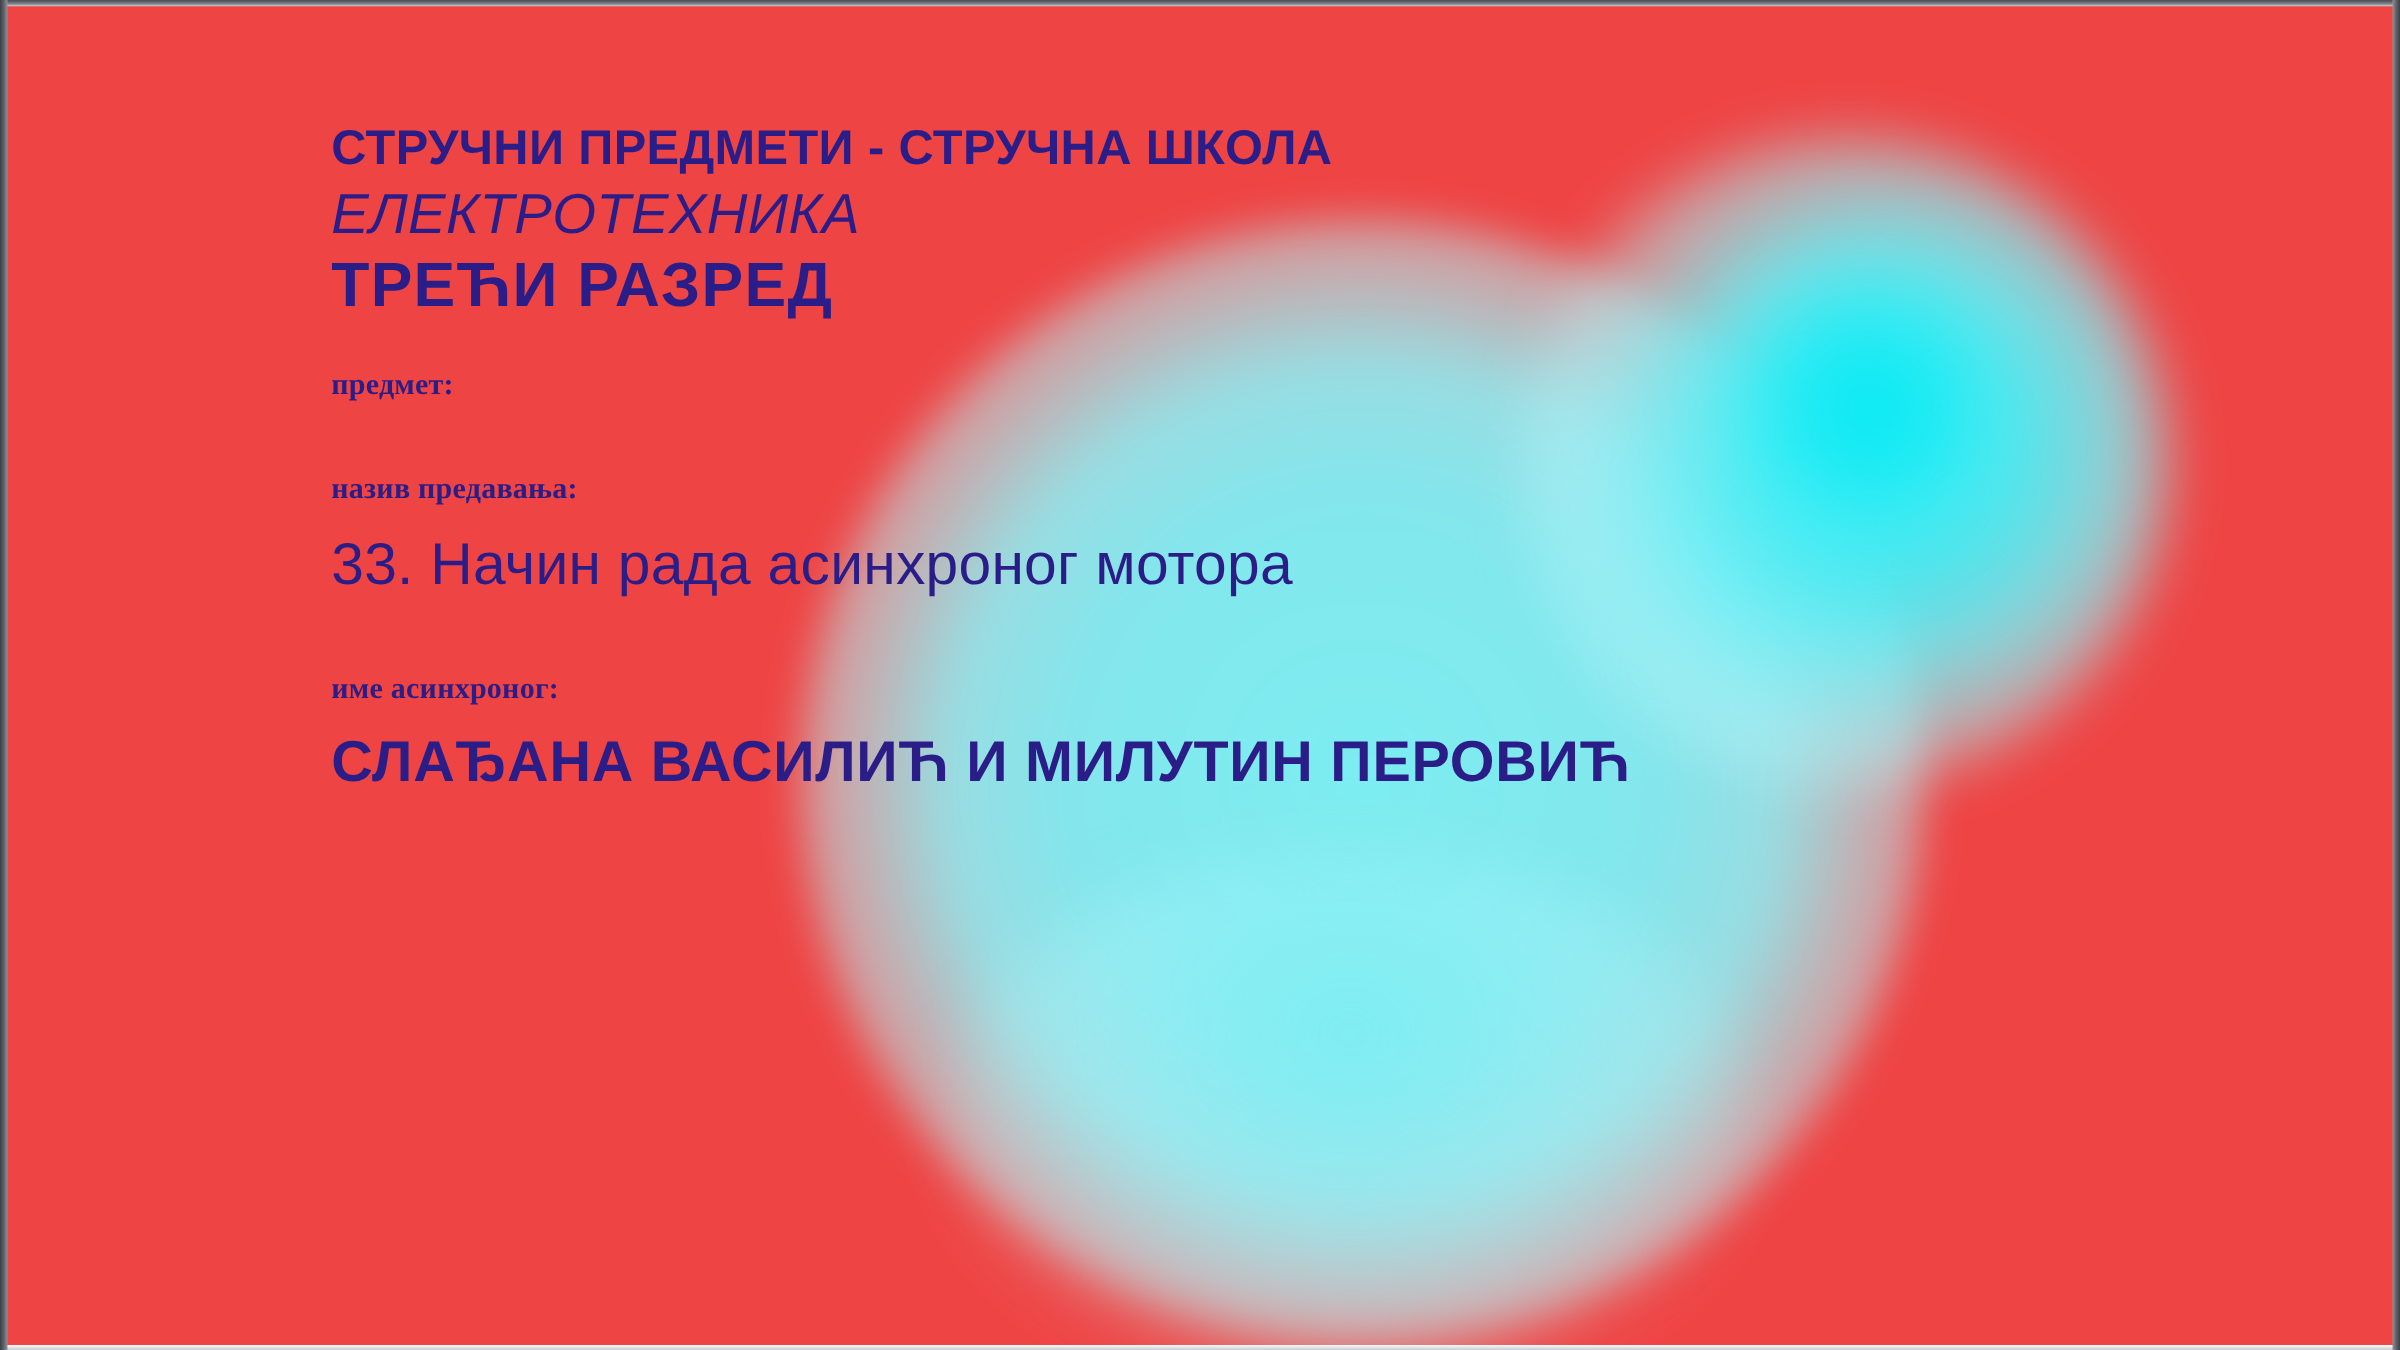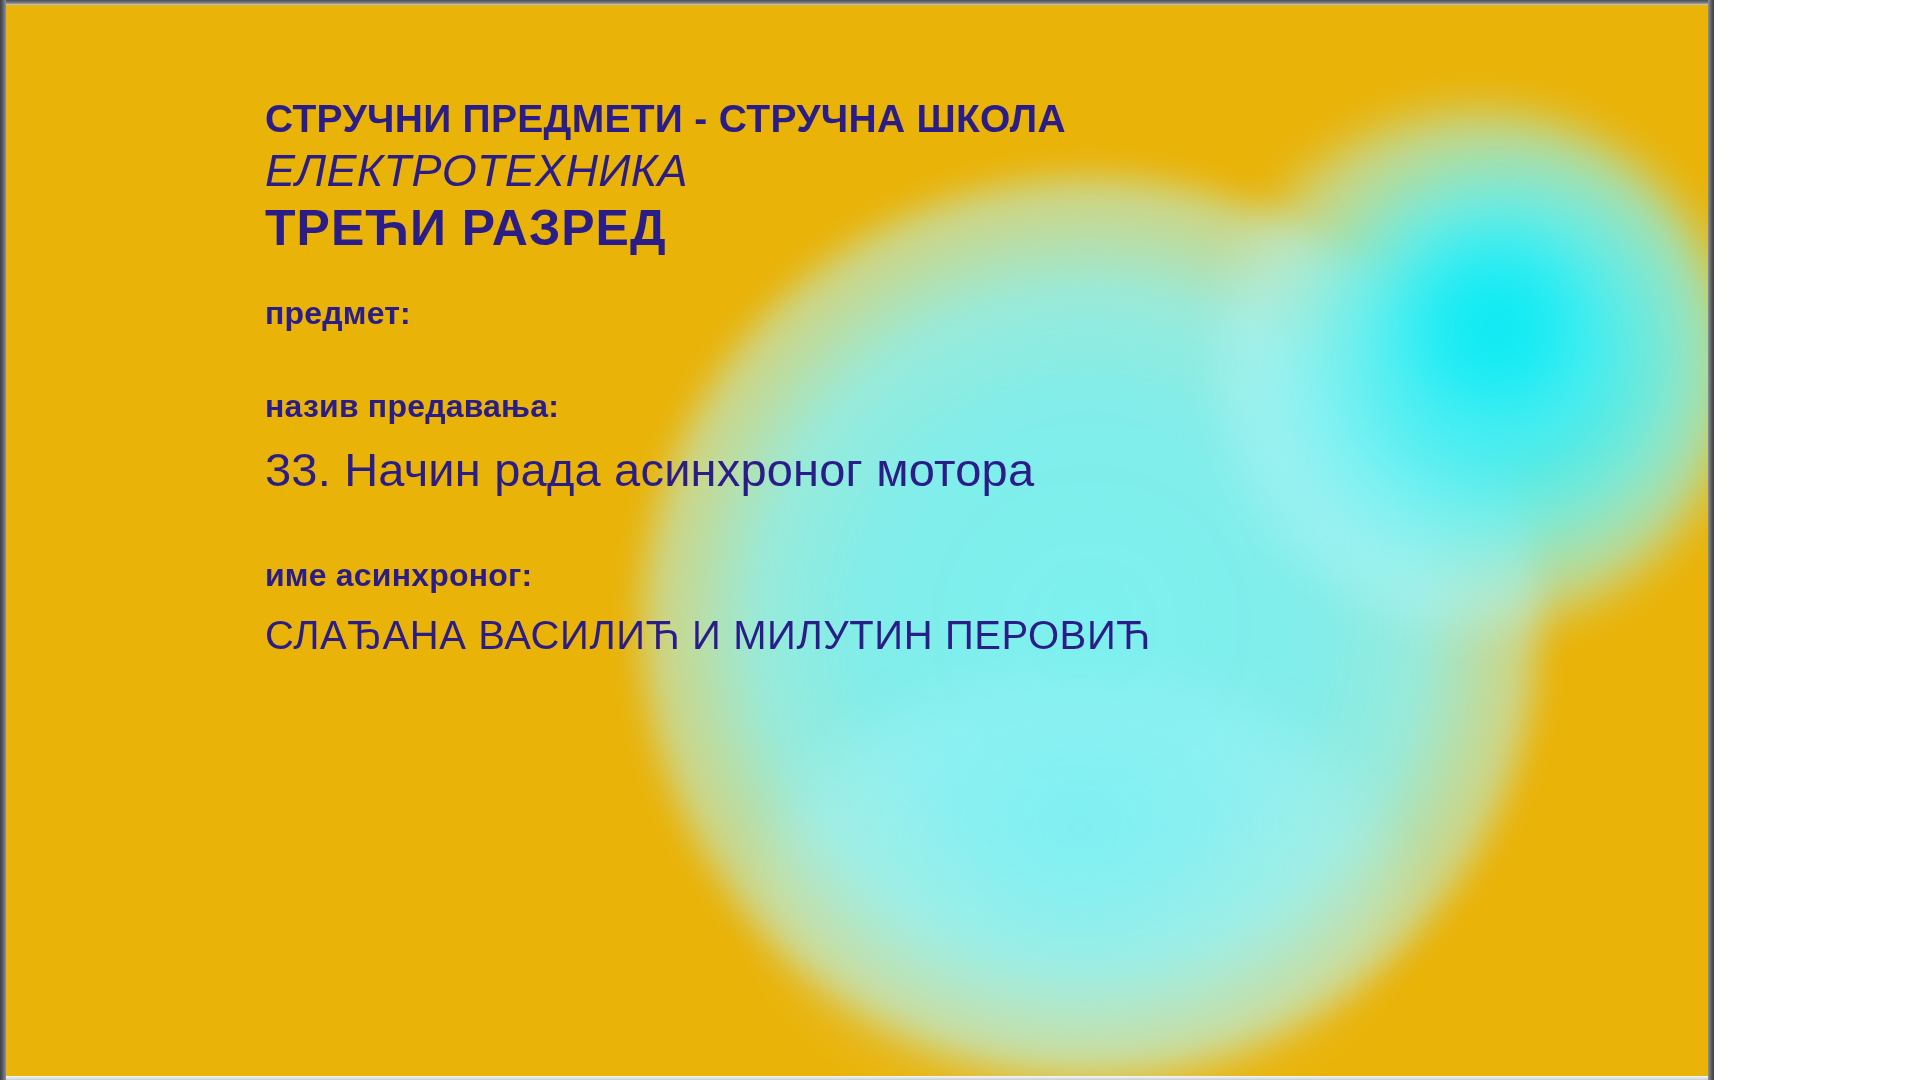--- a/index.html
+++ b/index.html
@@ -13,22 +13,22 @@
 
   body {
     font-family:"Liberation Sans", sans-serif;
     position:relative;
   }
 
   
   #stage {
     position:absolute;
     inset:0;
-    width:1714px; height:1080px;
-    background:#eab308;
+    width:1920px; height:1080px;
+    background:#ef4444;
     overflow:hidden;
   }
 
   
   .edge-bar {
     position:absolute;
     top:0; bottom:0;
     width:6px;
     background:linear-gradient(90deg,#3c3f44 0%, #5a5e64 45%, #8e9298 100%);
     z-index:40;
@@ -142,36 +142,37 @@
 
   .grade-caps {
     font-size:50px;
     font-weight:700;
     letter-spacing:1px;
     line-height:1.12;
     margin-top:2px;
   }
 
   .field-label {
-    font-size:32px;
+    font-size:24px;
     font-weight:700;
     letter-spacing:0.2px;
     line-height:1.2;
+    font-family:Liberation Serif, serif;
   }
 
   .field-value {
     font-size:47px;
     font-weight:400;
     letter-spacing:0.2px;
     line-height:1.2;
   }
 
   .field-value-caps {
-    font-size:40px;
-    font-weight:400;
+    font-size:46px;
+    font-weight:700;
     letter-spacing:0.6px;
     line-height:1.2;
   }
 
   
   .gap-subject        { margin-top:38px; }
   .subject-value      { margin-top:22px; }
   .gap-lecture        { margin-top:54px; }
   .lecture-value      { margin-top:17px; }
   .gap-lecturer       { margin-top:58px; }

